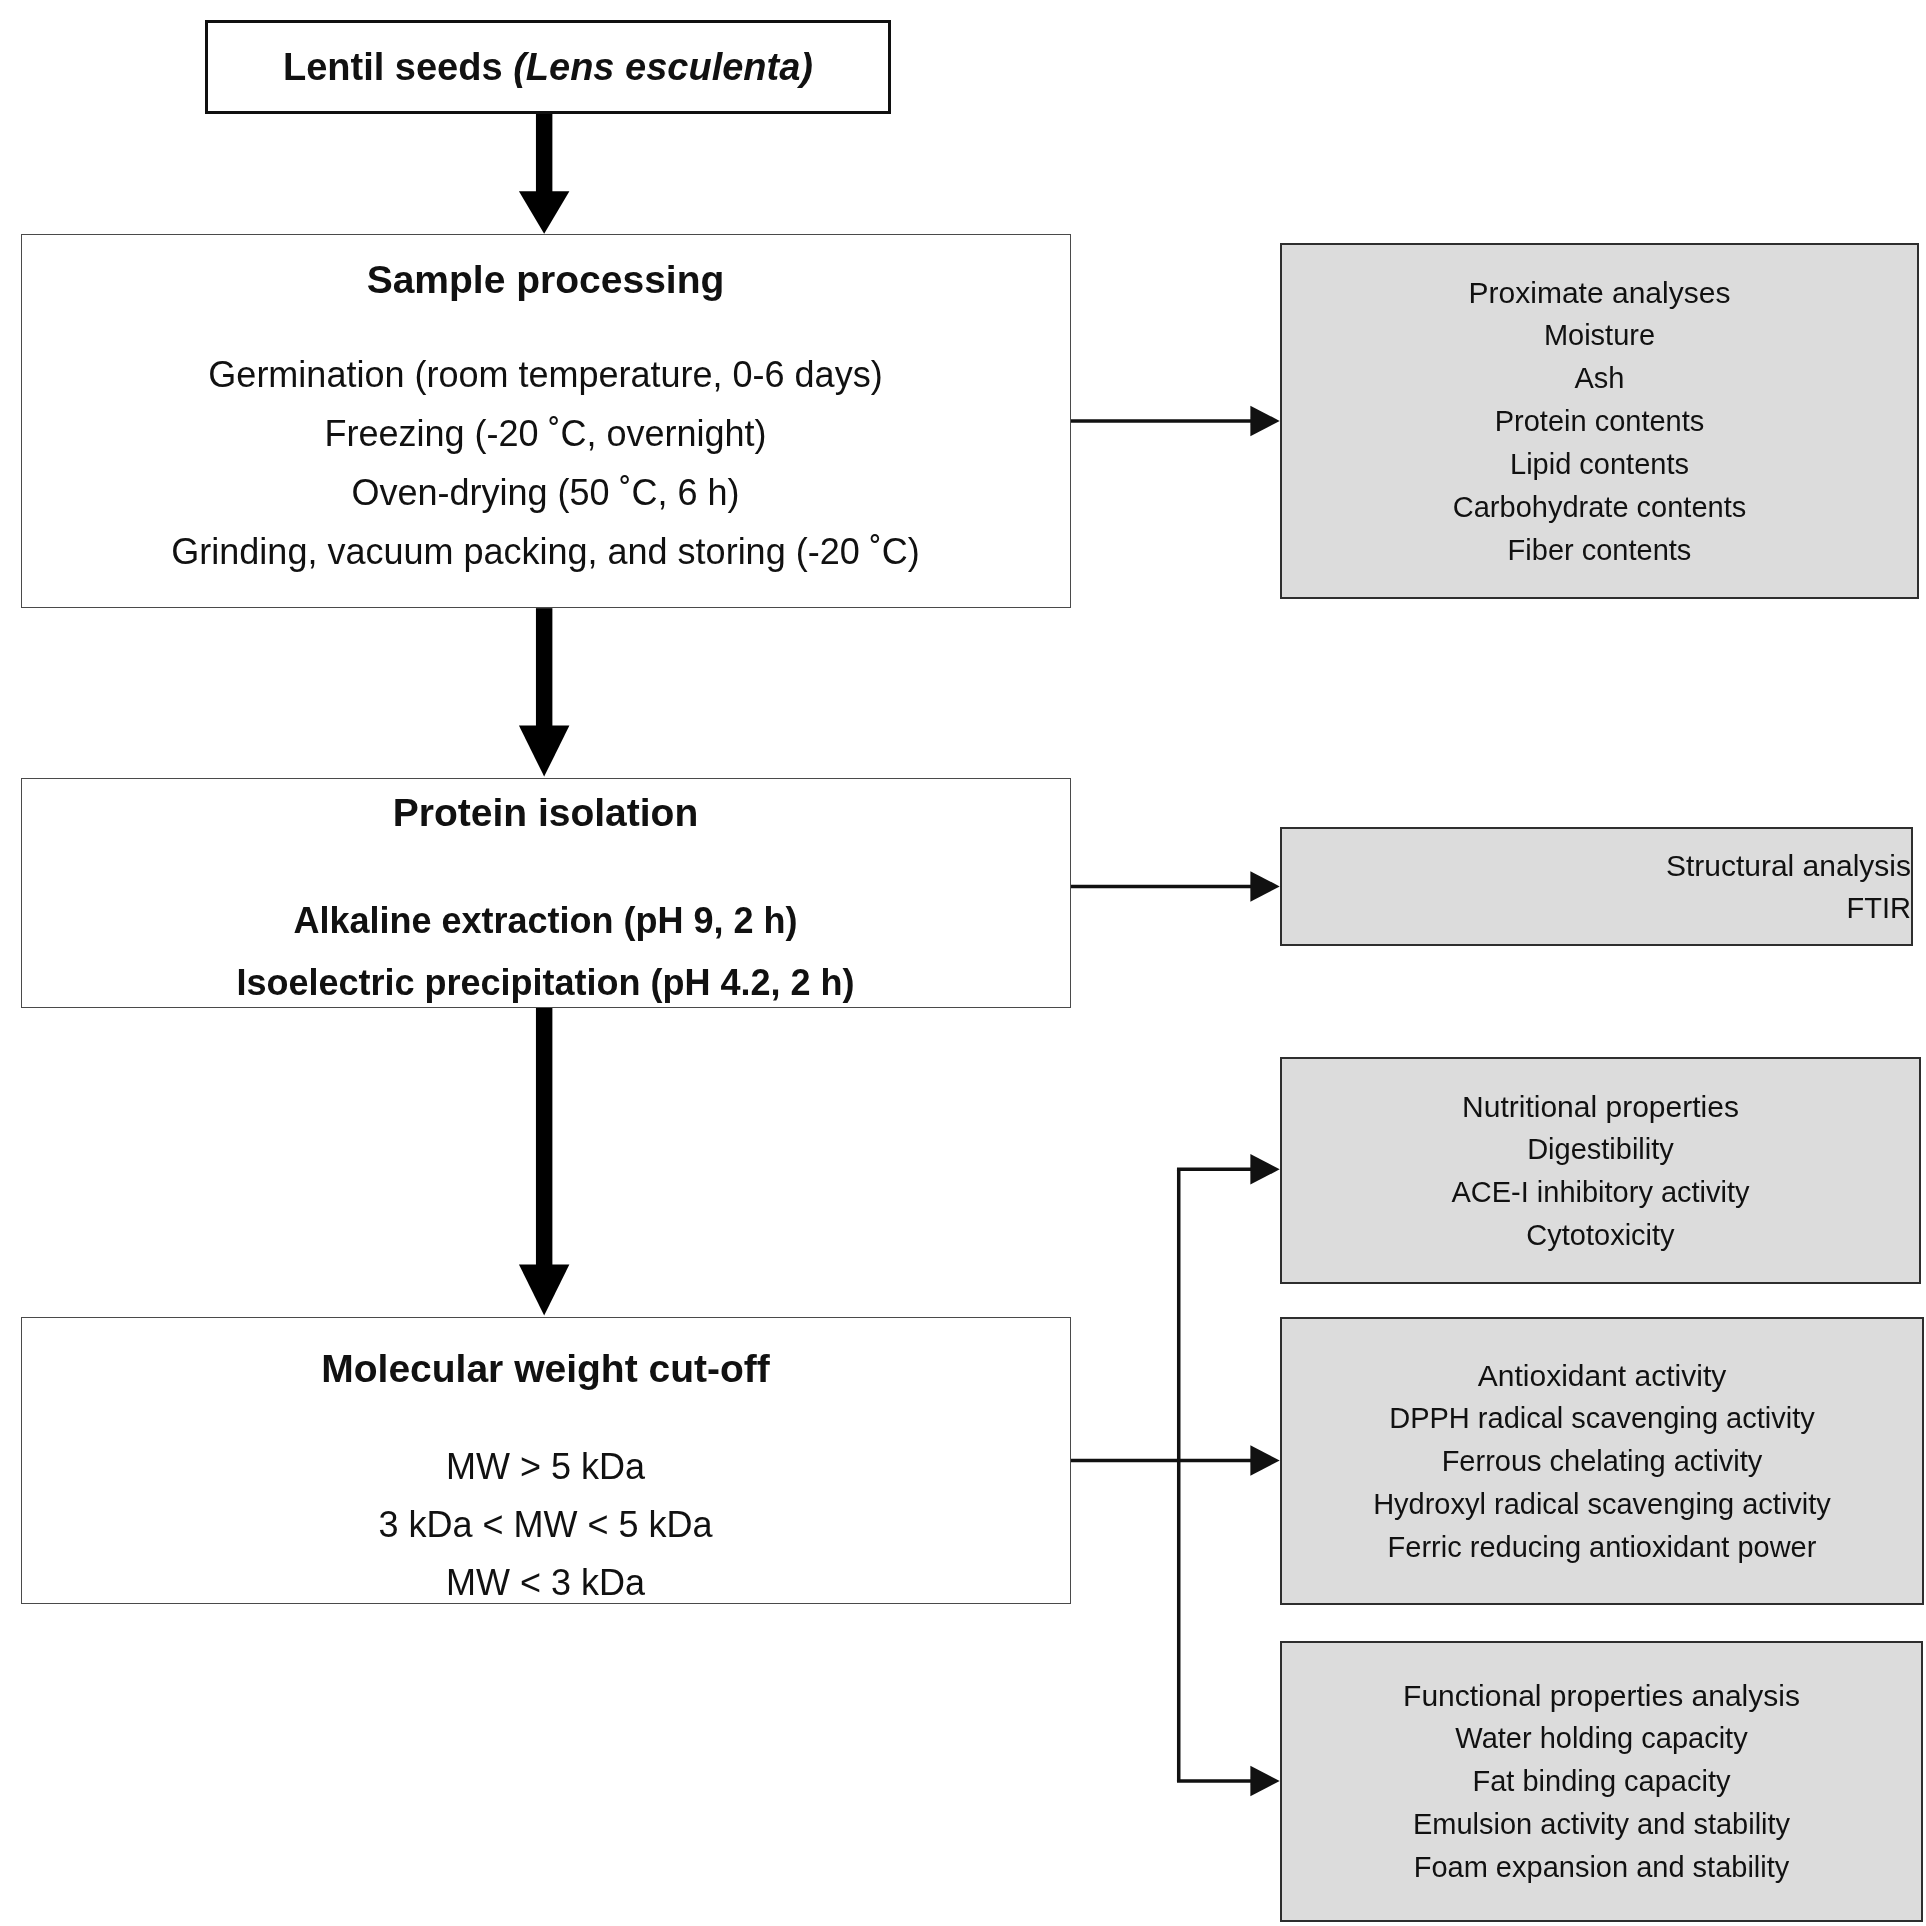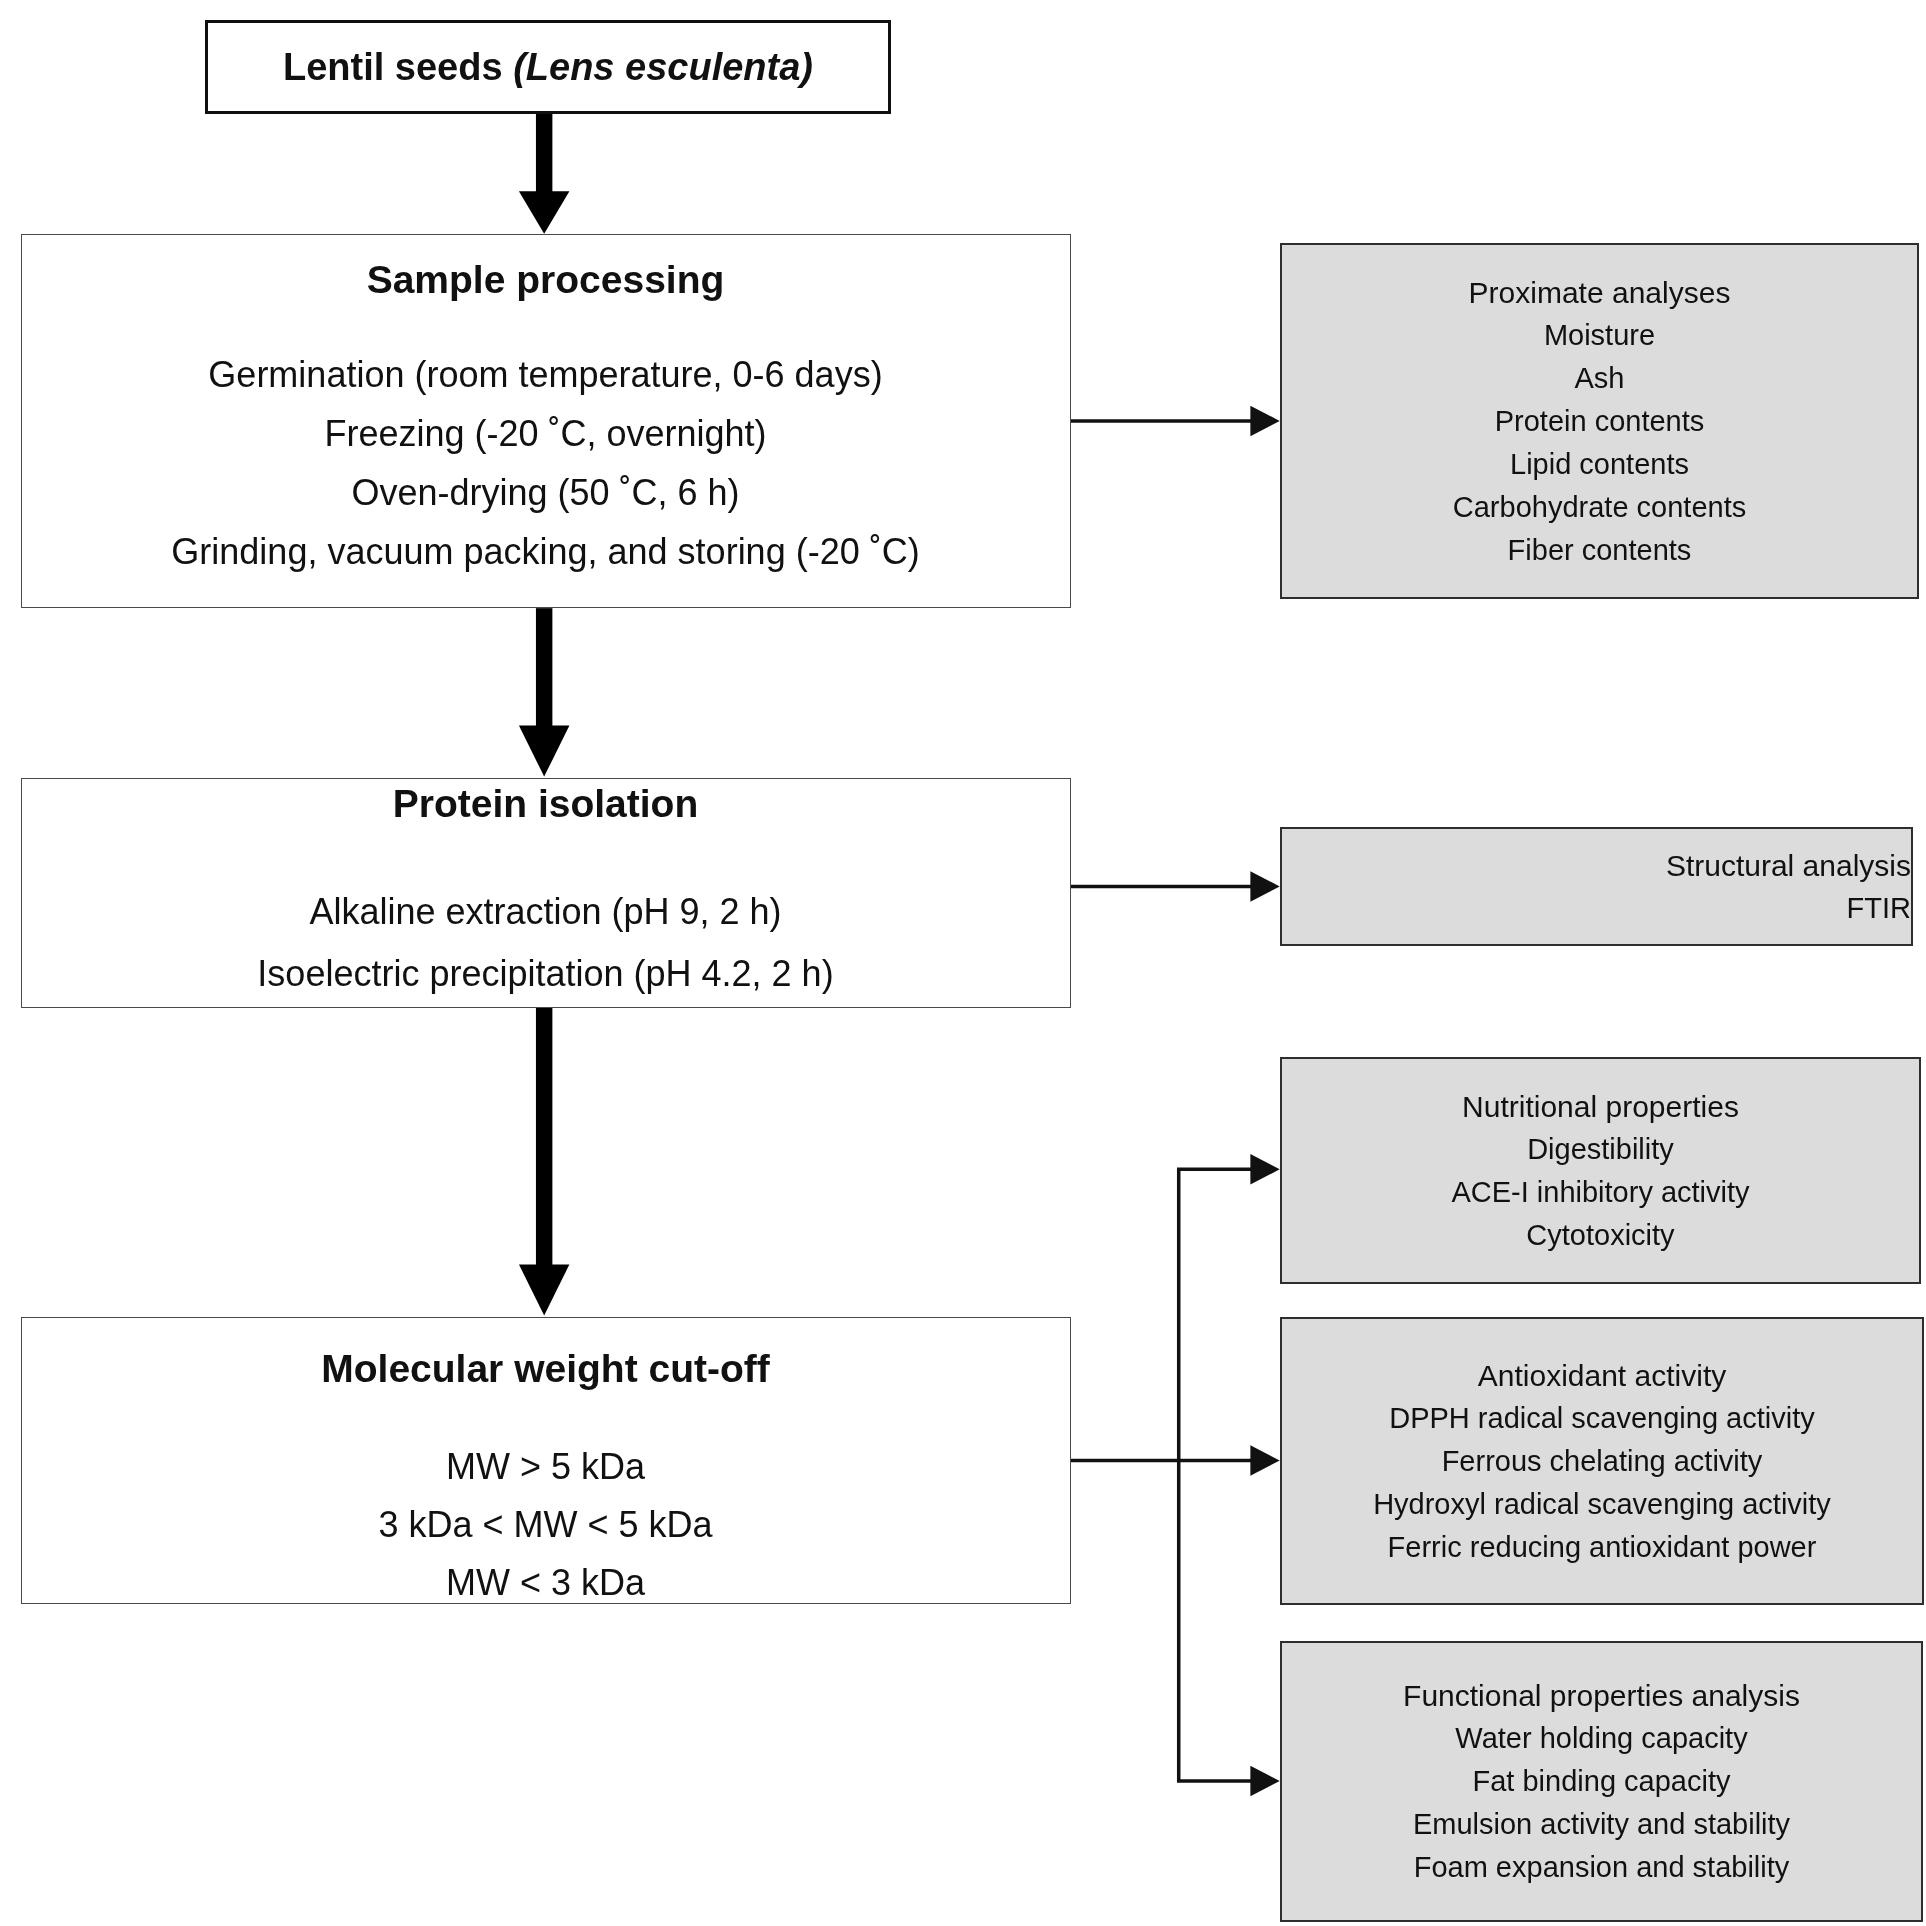--- a/index.html
+++ b/index.html
@@ -27,23 +27,23 @@
   
   #box-lentil {
     left: 205px; top: 20px; width: 686px; height: 94px;
     border: 3.5px solid #101010;
     justify-content: center;
     font-size: 38px; font-weight: bold;
   }
   #box-lentil .species { font-style: italic; }
   #box-sample   { left: 20.5px; top: 234px;  width: 1050px; height: 374px; padding-top: 21px; }
   #box-sample .wtitle  { margin-bottom: 42px; }
-  #box-protein  { left: 20.5px; top: 778px; width: 1050px; height: 230px; padding-top: 1px; }
+  #box-protein  { left: 20.5px; top: 778px; width: 1050px; height: 230px; padding-top: 10px; }
   #box-protein .wtitle { margin-bottom: 54px; }
-  #box-protein .wline  { line-height: 62px; }
+  #box-protein .wline  { line-height: 62px; font-weight: bold; }
   #box-mw       { left: 20.5px; top: 1317px; width: 1050px; height: 287px; padding-top: 27px; }
   #box-mw .wtitle      { margin-bottom: 46px; }
   #box-mw .wline       { line-height: 58px; }
   
   .gbox { background: #dcdcdc; border: 2.3px solid #2e2e2e; justify-content: center; }
   .gtitle { font-size: 30px; font-weight: normal; line-height: 43px; white-space: nowrap; }
   .gline  { font-size: 29px; line-height: 43px; white-space: nowrap; }
   #box-proximate   { left: 1280px; top: 243px;  width: 639px; height: 356px; }
   #box-structural  { left: 1280px; top: 827px; width: 633px; height: 119px; align-items: flex-end; }
   #box-nutritional { left: 1280px; top: 1057px; width: 641px; height: 227px; }

